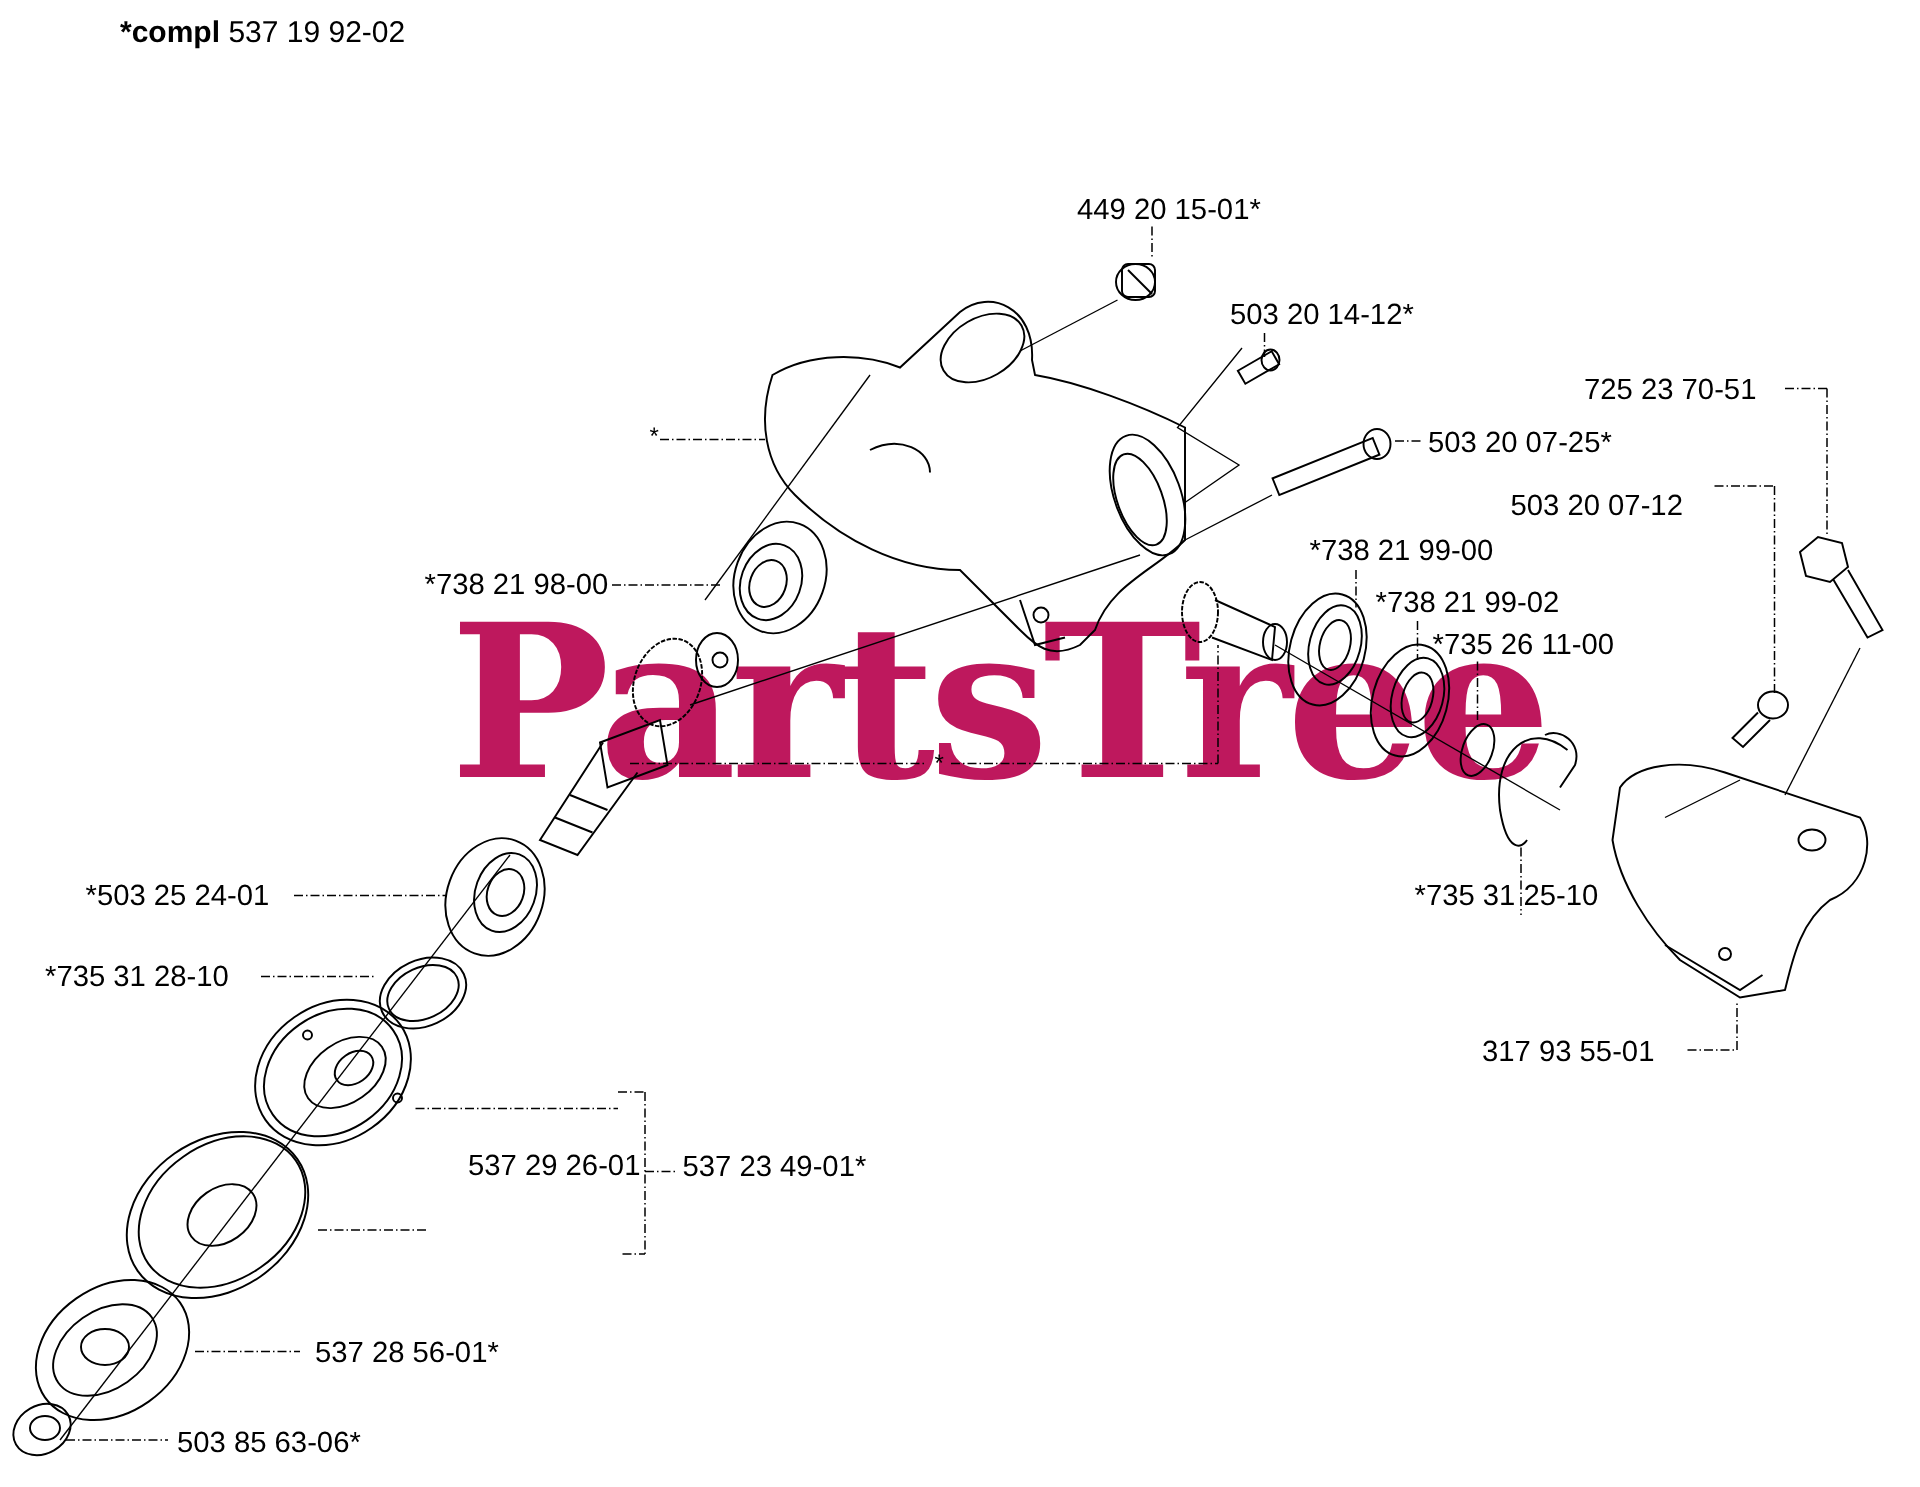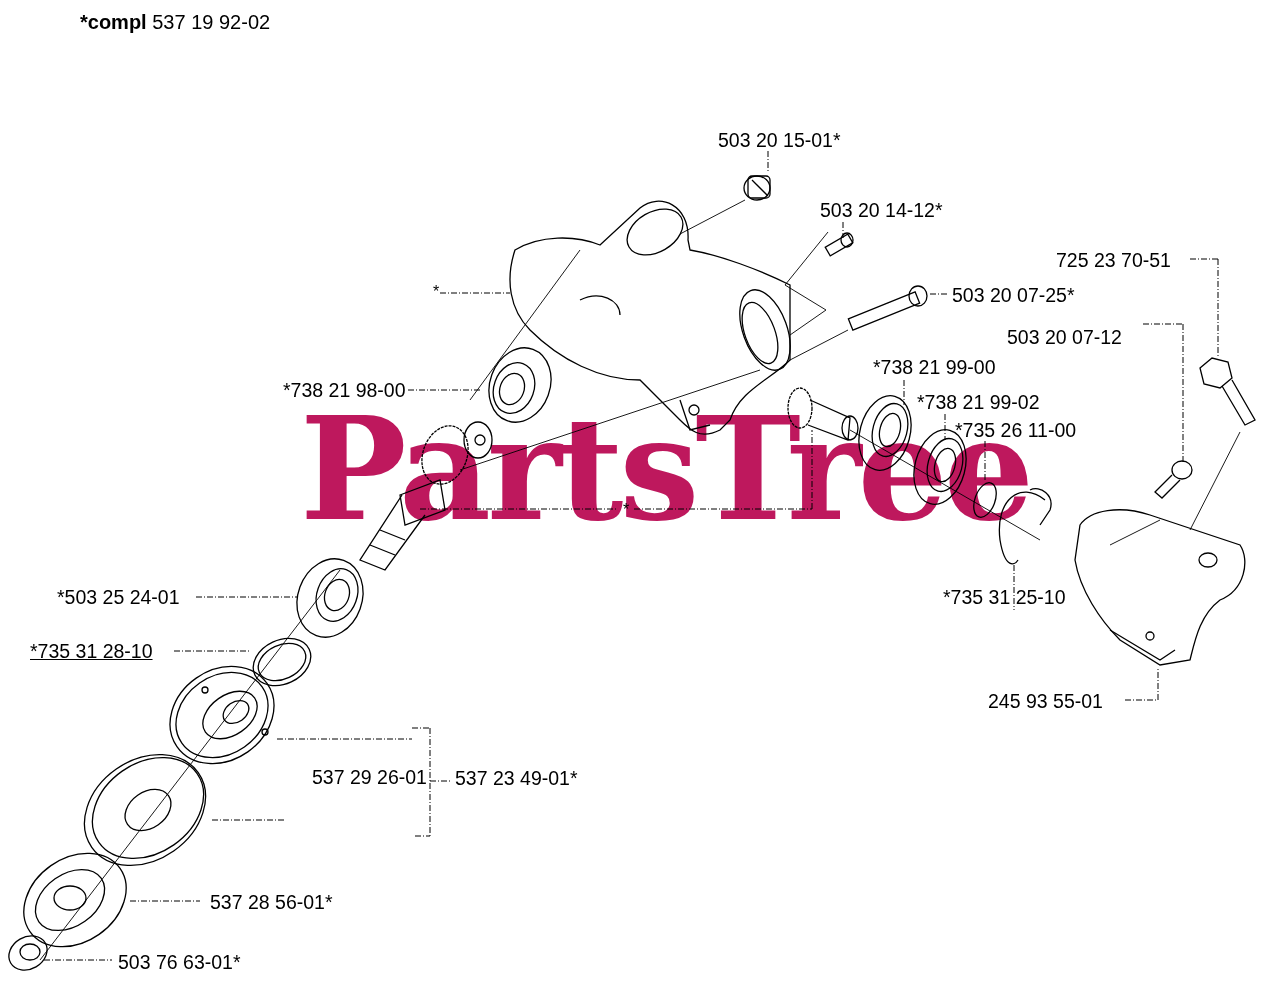--- a/index.html
+++ b/index.html
@@ -187,30 +187,30 @@
       <g>
         <ellipse cx="28" cy="953" rx="20" ry="16" transform="rotate(-30 28 953)"></ellipse>
         <ellipse cx="30" cy="952" rx="10" ry="8"></ellipse>
       </g>
     </g>
   </svg>
 
   <span class="star" style="left:433px; top:283px;">*</span>
   <span class="star" style="left:623px; top:501px;">*</span>
 
-  <span class="lbl" style="left:718px; top:131px;">503 20 15-01*</span>
+  <span class="lbl" style="left:718px; top:131px;">449 20 15-01*</span>
   <span class="lbl" style="left:820px; top:201px;">503 20 14-12*</span>
   <span class="lbl" style="left:952px; top:286px;">503 20 07-25*</span>
   <span class="lbl" style="left:1056px; top:251px;">725 23 70-51</span>
   <span class="lbl" style="left:1007px; top:328px;">503 20 07-12</span>
   <span class="lbl" style="left:258px; top:381px;margin-left:25px;">*738 21 98-00</span>
   <span class="lbl" style="left:873px; top:358px;">*738 21 99-00</span>
   <span class="lbl" style="left:917px; top:393px;">*738 21 99-02</span>
   <span class="lbl" style="left:955px; top:421px;">*735 26 11-00</span>
   <span class="lbl" style="left:57px; top:588px;">*503 25 24-01</span>
-  <span class="lbl" style="left:30px; top:642px;text-decoration:underline;">*735 31 28-10</span>
+  <span class="lbl" style="left:30px; top:642px;">*735 31 28-10</span>
   <span class="lbl" style="left:943px; top:588px;">*735 31 25-10</span>
-  <span class="lbl" style="left:988px; top:692px;">245 93 55-01</span>
+  <span class="lbl" style="left:988px; top:692px;">317 93 55-01</span>
   <span class="lbl" style="left:455px; top:769px;">537 23 49-01*</span>
   <span class="lbl" style="left:292px; top:768px;margin-left:20px;">537 29 26-01</span>
   <span class="lbl" style="left:210px; top:893px;">537 28 56-01*</span>
-  <span class="lbl" style="left:118px; top:953px;">503 76 63-01*</span>
+  <span class="lbl" style="left:118px; top:953px;">503 85 63-06*</span>
 </div>
 
 </body></html>

